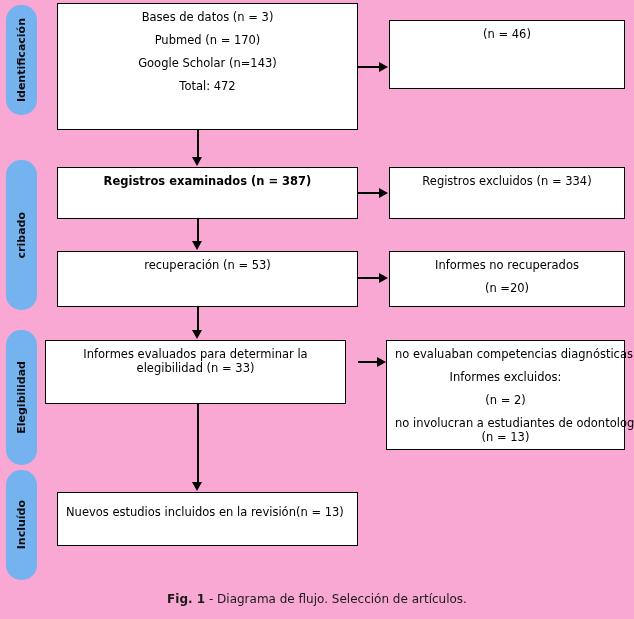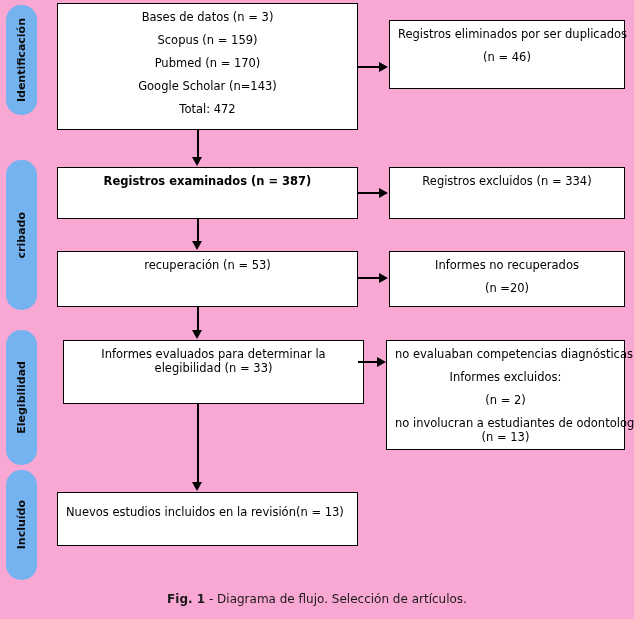--- a/index.html
+++ b/index.html
@@ -129,28 +129,26 @@
   <div class="stage-pill" style="top:330px; height:135px;">
     <span class="pill-label">Elegibilidad</span>
   </div>
 
   <div class="stage-pill" style="top:470px; height:110px;">
     <span class="pill-label">Incluído</span>
   </div>
 
   <div class="flow-box" style="left:57px; top:3px; width:301px; height:127px;">
     <div class="box-line spaced">Bases de datos (n = 3)</div>
-    <div class="box-line spaced">Scopus (n = 159)</div>
     <div class="box-line spaced">Pubmed (n = 170)</div>
     <div class="box-line spaced">Google Scholar (n=143)</div>
     <div class="box-line">Total: 472</div>
   </div>
 
   <div class="flow-box" style="left:389px; top:20px; width:236px; height:69px;">
-    <div class="box-line spaced">Registros eliminados por ser duplicados</div>
     <div class="box-line">(n = 46)</div>
   </div>
 
   <div class="conn-h" style="left:358px; top:66px; width:22px;"></div>
   <div class="arrow-right" style="left:379px; top:61.5px;"></div>
 
   <div class="conn-v" style="left:197px; top:130px; height:28px;"></div>
   <div class="arrow-down" style="left:192.3px; top:157px;"></div>
 
   <div class="flow-box" style="left:57px; top:167px; width:301px; height:52px;font-weight:bold;">
@@ -175,21 +173,21 @@
     <div class="box-line spaced">Informes no recuperados</div>
     <div class="box-line">(n =20)</div>
   </div>
 
   <div class="conn-h" style="left:358px; top:277px; width:22px;"></div>
   <div class="arrow-right" style="left:379px; top:272.5px;"></div>
 
   <div class="conn-v" style="left:197px; top:307px; height:24px;"></div>
   <div class="arrow-down" style="left:192.3px; top:330px;"></div>
 
-  <div class="flow-box" style="left:63px; top:340px; width:301px; height:64px;">
+  <div class="flow-box" style="left:45px; top:340px; width:301px; height:64px;">
     <div class="box-line tight">Informes evaluados para determinar la</div>
     <div class="box-line">elegibilidad (n = 33)</div>
   </div>
 
   <div class="flow-box" style="left:386px; top:340px; width:239px; height:110px;">
     <div class="box-line spaced">no evaluaban competencias diagnósticas</div>
     <div class="box-line spaced">Informes excluidos:</div>
     <div class="box-line spaced">(n = 2)</div>
     <div class="box-line tight">no involucran a estudiantes de odontología</div>
     <div class="box-line">(n = 13)</div>

